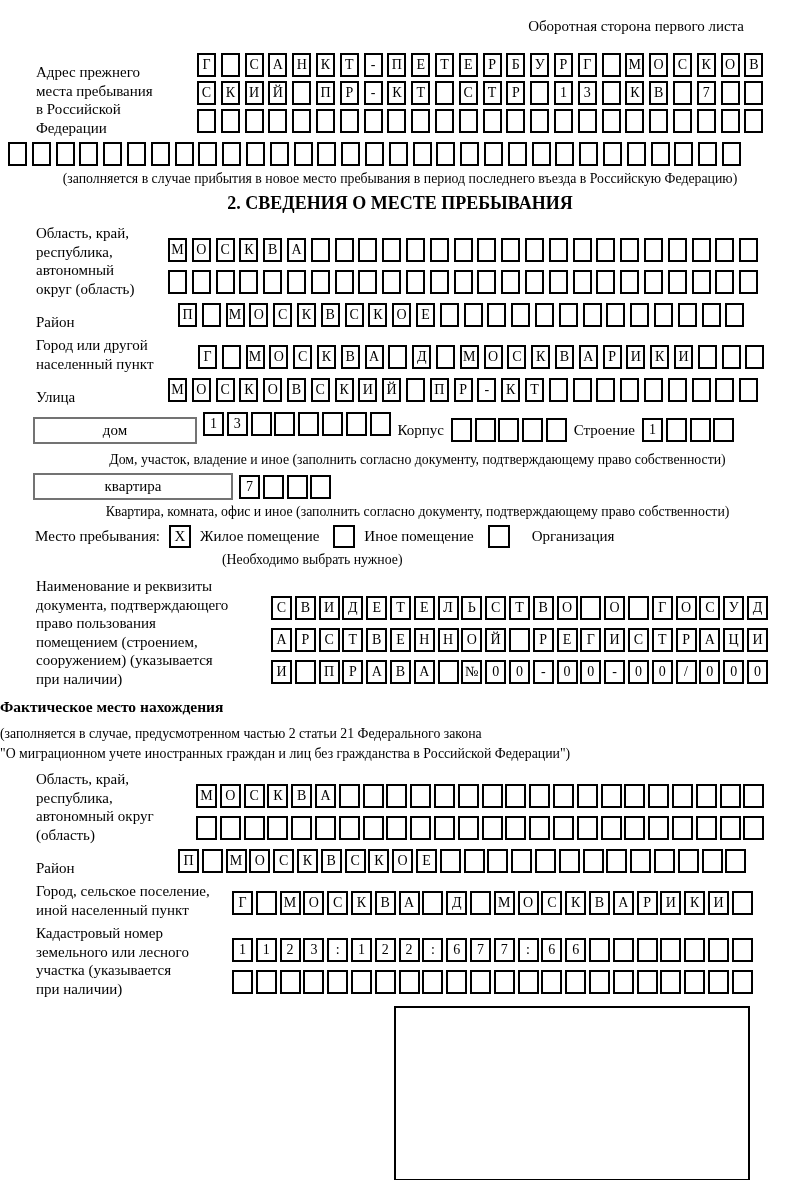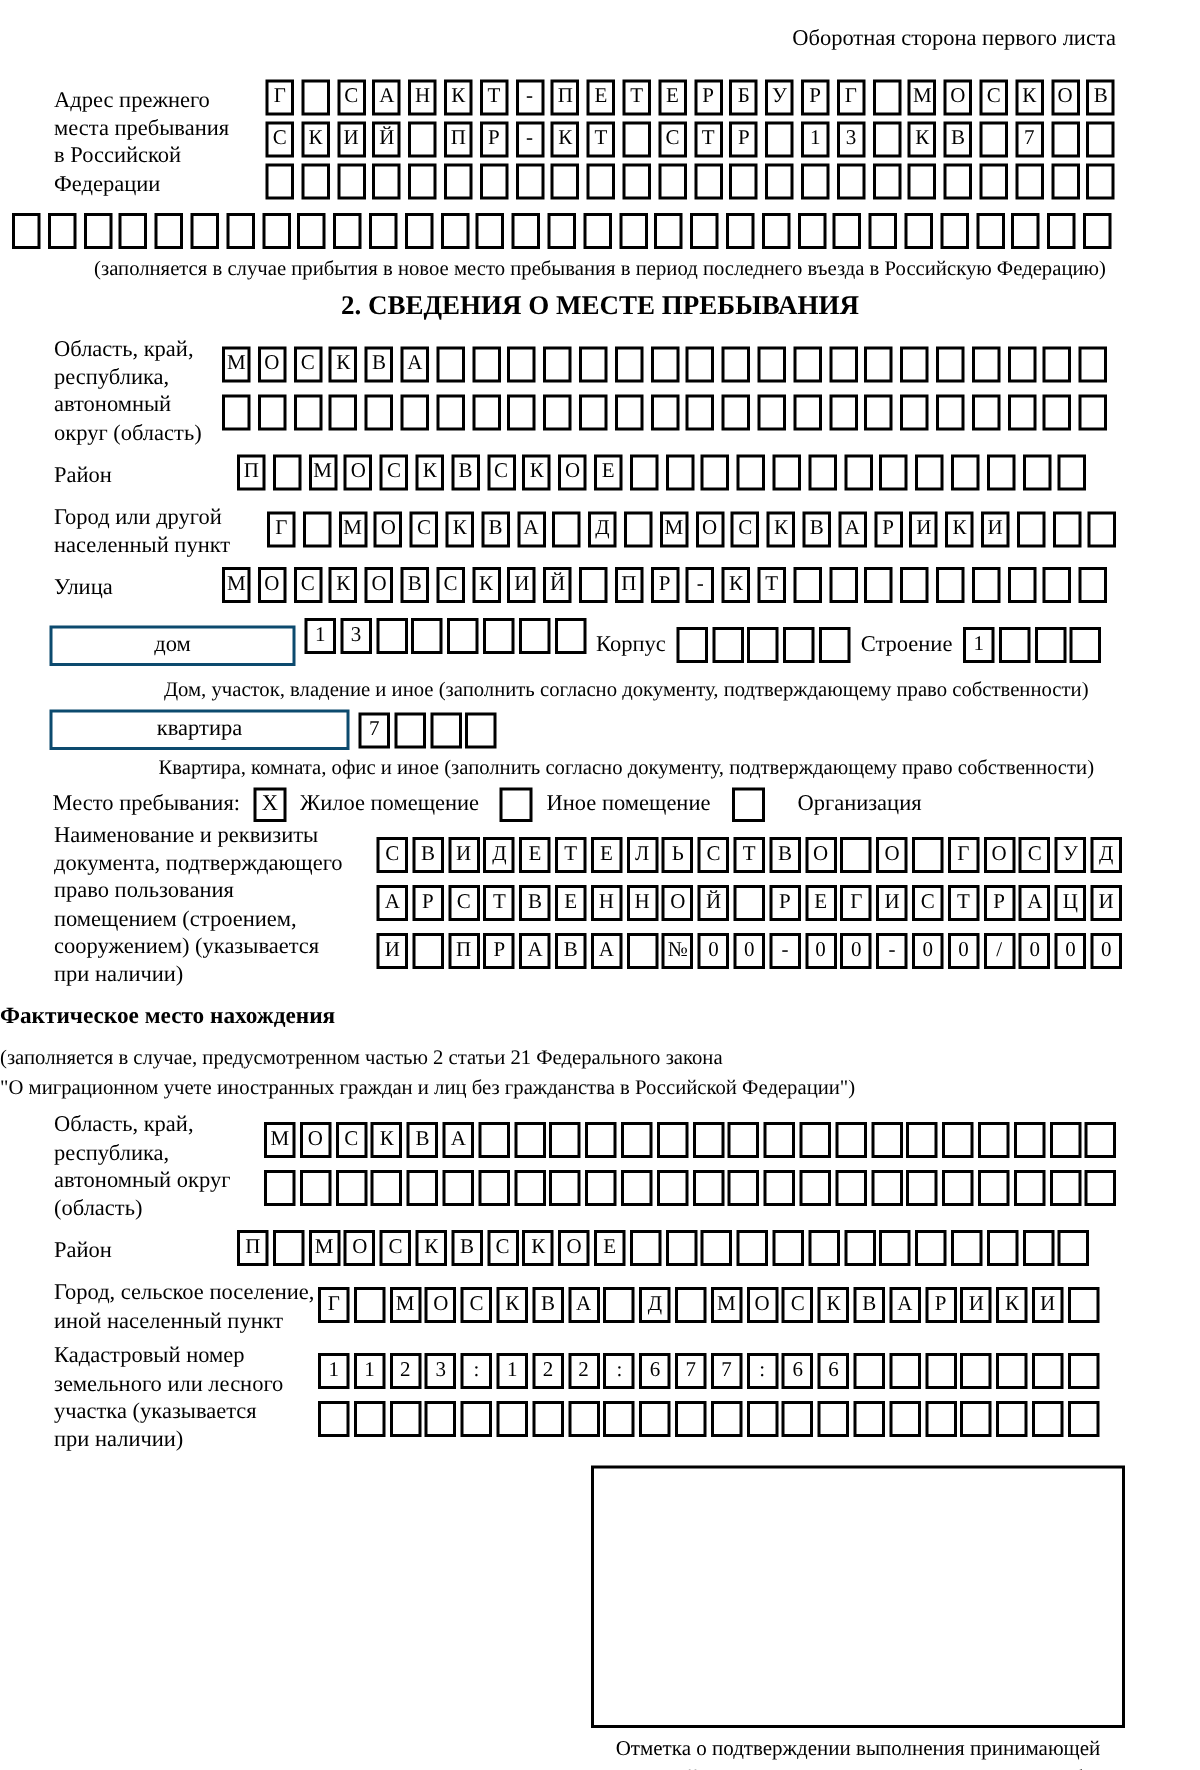--- a/index.html
+++ b/index.html
@@ -6,21 +6,21 @@
   body{
     width:800px;height:1180px;
     font-family:"Liberation Serif", serif;
     color:#000;font-size:15px;
     overflow:hidden;
   }
   .sheet{position:relative;width:800px;height:1180px;border-radius:13px;}
   .corner{padding:18px 56px 0 0;text-align:right;font-size:15px;}
   [data-lines]{white-space:pre-line;}
   .lbl{font-size:15px;line-height:18.5px;flex:0 0 auto;}
-  .frow{display:flex;align-items:center;padding-left:36px;margin-bottom:5px;}
+  .frow{display:flex;align-items:flex-end;padding-left:36px;margin-bottom:5px;gap:20px;}
   .gridcol{flex:1 1 auto;}
   .grid{line-height:0;white-space:nowrap;margin-bottom:4px;}
   .grid.mb8{margin-bottom:8px;}
   .cell{
     display:inline-block;box-sizing:border-box;
     width:19px;height:24px;border:2px solid #000;margin-right:4.8px;
     text-align:center;font-size:14px;line-height:20px;
     font-family:"Liberation Serif", serif;vertical-align:top;
   }
   .wide .cell{width:21px;margin-right:2.8px;}
@@ -30,21 +30,21 @@
   .h2{font-weight:bold;font-size:18px;text-align:center;margin:6px 0 10px;}
   .w112{width:112px;}
   .w122{width:122px;}
   .w142{width:142px;}
   .w140{width:140px;}
   .w176{width:176px;}
   .addr-lbl{width:141px;}
   .doc-lbl{width:215px;}
   .inline-row{display:flex;align-items:center;padding-left:33px;margin:6px 0 3px;}
   .longbox{
-    box-sizing:border-box;height:27px;border:2px solid #0c4a6e;
+    box-sizing:border-box;height:27px;border:2px solid #737373;
     text-align:center;line-height:23px;font-size:15px;margin-right:6px;flex:0 0 auto;
   }
   .wbox164{width:164px;}
   .wbox200{width:200px;}
   .inl-lbl{font-size:15px;margin:0 7px 0 4px;line-height:24px;}
   .cap-left{padding-left:35px;margin:1px 0 5px;text-align:center;}
   .mesto-row{display:flex;align-items:center;padding-left:35px;margin-top:5px;}
   .checkbox{
     display:inline-block;box-sizing:border-box;width:22px;height:23px;
     border:2px solid #000;text-align:center;line-height:19px;font-size:15px;flex:0 0 auto;
@@ -130,20 +130,21 @@
 
   <div class="mesto-row">
     <span class="mesto-lbl">Место пребывания:</span>
     <span class="checkbox">X</span>
     <span class="opt-lbl">Жилое помещение</span>
     <span class="checkbox"></span>
     <span class="opt-lbl">Иное помещение</span>
     <span class="checkbox"></span>
     <span class="opt-lbl opt-lbl-last">Организация</span>
   </div>
+  <div class="caption note">(Необходимо выбрать нужное)</div>
 
   <div class="frow">
     <div class="lbl doc-lbl" data-lines="section2.doc.label_lines">Наименование и реквизиты
 документа, подтверждающего
 право пользования
 помещением (строением,
 сооружением) (указывается
 при наличии)</div>
     <div class="gridcol">
       <div class="grid wide mb8"><span class="cell">С</span><span class="cell">В</span><span class="cell">И</span><span class="cell">Д</span><span class="cell">Е</span><span class="cell">Т</span><span class="cell">Е</span><span class="cell">Л</span><span class="cell">Ь</span><span class="cell">С</span><span class="cell">Т</span><span class="cell">В</span><span class="cell">О</span><span class="cell"></span><span class="cell">О</span><span class="cell"></span><span class="cell">Г</span><span class="cell">О</span><span class="cell">С</span><span class="cell">У</span><span class="cell">Д</span></div>

